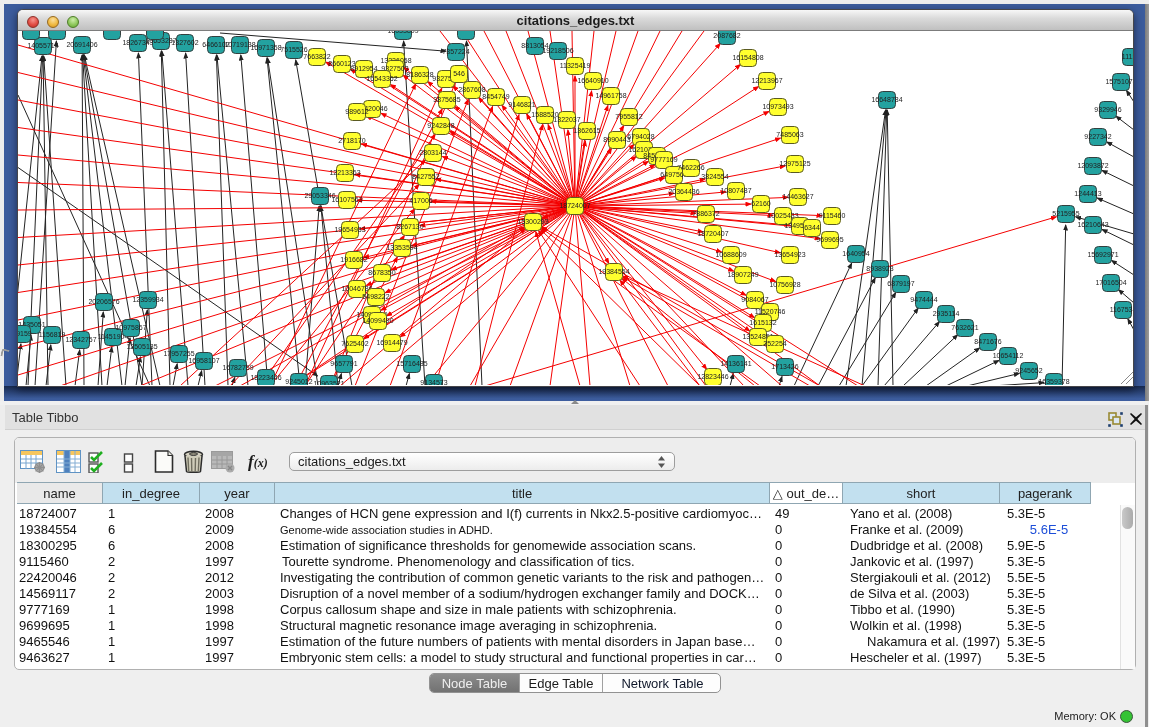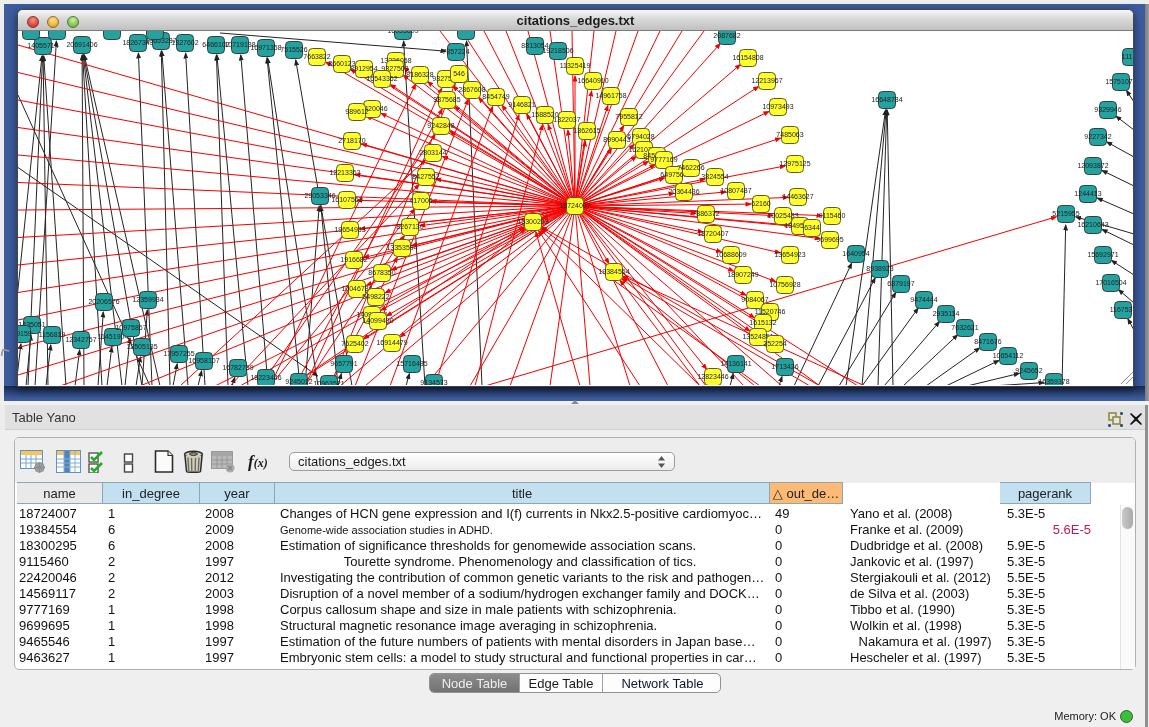--- a/index.html
+++ b/index.html
@@ -482,21 +482,21 @@
 </svg>
   </div>
 </div>
 
 <div class="abs" style="left:1px;top:349px;width:6px;height:6px;border-top:2px solid #9a9a9a;border-left:2px solid #9a9a9a;border-radius:3px 0 0 0;transform:rotate(12deg)"></div>
 
 <div class="abs" style="left:0;top:401px;width:1149px;height:4px;background:#f0f0f0"></div>
 <div class="abs" style="left:571px;top:400px;width:0;height:0;border-left:4px solid transparent;border-right:4px solid transparent;border-bottom:4px solid #8a8a8a"></div>
 
 <div class="abs" style="left:5px;top:405px;width:1140px;height:25px;background:#e1e1e1;border-bottom:1px solid #d0d0d0;box-sizing:border-box">
-  <div class="abs" style="left:7px;top:0;font-size:13px;color:#333;line-height:25px">Table Yano</div>
+  <div class="abs" style="left:7px;top:0;font-size:13px;color:#333;line-height:25px">Table Tibbo</div>
 
   <svg class="abs" style="left:1103px;top:7px" width="16" height="16" viewBox="0 0 16 16">
     <rect x="1" y="1" width="7" height="7" fill="#dce8f4" stroke="#9a8a34" stroke-width="1.6"></rect>
     <rect x="5" y="5" width="7" height="7" fill="#dce8f4" stroke="#9a8a34" stroke-width="1.6"></rect>
     <rect x="12.2" y="0.2" width="2.6" height="2.6" fill="#1e3f6e"></rect>
     <rect x="0.2" y="12.2" width="2.6" height="2.6" fill="#1e3f6e"></rect>
     <rect x="12.2" y="12.2" width="2.6" height="2.6" fill="#1e3f6e"></rect>
   </svg>
 
   <svg class="abs" style="left:1124px;top:7px" width="14" height="14" viewBox="0 0 14 14">
@@ -559,48 +559,49 @@
     <path d="M5.5,0 L9,4.4 L2,4.4 Z" fill="#555"></path>
     <path d="M5.5,12 L9,7.6 L2,7.6 Z" fill="#555"></path>
   </svg>
 </div>
 
 <div style="position:absolute;left:0;top:482px;width:1146px;height:22px">
     <div style="position:absolute;left:17px;top:0;width:86px;height:22px;background:#e9e9e9;border-right:1px solid #8fa6b2;border-top:1px solid #8fa6b2;border-bottom:1px solid #8fa6b2;box-sizing:border-box;text-align:center;line-height:21px;font-size:13px;color:#222">name</div>
     <div style="position:absolute;left:103px;top:0;width:97px;height:22px;background:#c2e0ef;border-right:1px solid #8fa6b2;border-top:1px solid #8fa6b2;border-bottom:1px solid #8fa6b2;box-sizing:border-box;text-align:center;line-height:21px;font-size:13px;color:#222">in_degree</div>
     <div style="position:absolute;left:200px;top:0;width:75px;height:22px;background:#c2e0ef;border-right:1px solid #8fa6b2;border-top:1px solid #8fa6b2;border-bottom:1px solid #8fa6b2;box-sizing:border-box;text-align:center;line-height:21px;font-size:13px;color:#222">year</div>
     <div style="position:absolute;left:275px;top:0;width:495px;height:22px;background:#c2e0ef;border-right:1px solid #8fa6b2;border-top:1px solid #8fa6b2;border-bottom:1px solid #8fa6b2;box-sizing:border-box;text-align:center;line-height:21px;font-size:13px;color:#222">title</div>
-    <div style="position:absolute;left:770px;top:0;width:73px;height:22px;background:#fdba74;border-right:1px solid #8fa6b2;border-top:1px solid #8fa6b2;border-bottom:1px solid #8fa6b2;box-sizing:border-box;text-align:center;line-height:21px;font-size:13px;color:#222">△ out_de…</div>
+    <div style="position:absolute;left:770px;top:0;width:73px;height:22px;background:#ffffff;border-right:1px solid #8fa6b2;border-top:1px solid #8fa6b2;border-bottom:1px solid #8fa6b2;box-sizing:border-box;text-align:center;line-height:21px;font-size:13px;color:#222">△ out_de…</div>
+    <div style="position:absolute;left:843px;top:0;width:157px;height:22px;background:#c2e0ef;border-right:1px solid #8fa6b2;border-top:1px solid #8fa6b2;border-bottom:1px solid #8fa6b2;box-sizing:border-box;text-align:center;line-height:21px;font-size:13px;color:#222">short</div>
     <div style="position:absolute;left:1000px;top:0;width:91px;height:22px;background:#c2e0ef;border-right:1px solid #8fa6b2;border-top:1px solid #8fa6b2;border-bottom:1px solid #8fa6b2;box-sizing:border-box;text-align:center;line-height:21px;font-size:13px;color:#222">pagerank</div>
   </div>
 <div style="position:absolute;left:17px;top:506px;width:86px;height:16px;text-align:left;padding-left:2px;box-sizing:border-box;font-size:13px;line-height:16px;color:#111;white-space:nowrap;overflow:hidden">18724007</div>
 <div style="position:absolute;left:103px;top:506px;width:97px;height:16px;text-align:left;padding-left:5px;box-sizing:border-box;font-size:13px;line-height:16px;color:#111;white-space:nowrap;overflow:hidden">1</div>
 <div style="position:absolute;left:200px;top:506px;width:75px;height:16px;text-align:left;padding-left:5px;box-sizing:border-box;font-size:13px;line-height:16px;color:#111;white-space:nowrap;overflow:hidden">2008</div>
 <div style="position:absolute;left:275px;top:506px;width:495px;height:16px;text-align:left;padding-left:5px;box-sizing:border-box;font-size:13px;line-height:16px;color:#111;white-space:nowrap;overflow:hidden">Changes of HCN gene expression and I(f) currents in Nkx2.5-positive cardiomyoc…</div>
 <div style="position:absolute;left:770px;top:506px;width:73px;height:16px;text-align:left;padding-left:5px;box-sizing:border-box;font-size:13px;line-height:16px;color:#111;white-space:nowrap;overflow:hidden">49</div>
 <div style="position:absolute;left:843px;top:506px;width:157px;height:16px;text-align:left;padding-left:7px;box-sizing:border-box;font-size:13px;line-height:16px;color:#111;white-space:nowrap;overflow:hidden">Yano et al. (2008)</div>
 <div style="position:absolute;left:1000px;top:506px;width:91px;height:16px;text-align:left;padding-left:7px;box-sizing:border-box;font-size:13px;line-height:16px;color:#111;white-space:nowrap;overflow:hidden">5.3E-5</div>
 <div style="position:absolute;left:17px;top:522px;width:86px;height:16px;text-align:left;padding-left:2px;box-sizing:border-box;font-size:13px;line-height:16px;color:#111;white-space:nowrap;overflow:hidden">19384554</div>
 <div style="position:absolute;left:103px;top:522px;width:97px;height:16px;text-align:left;padding-left:5px;box-sizing:border-box;font-size:13px;line-height:16px;color:#111;white-space:nowrap;overflow:hidden">6</div>
 <div style="position:absolute;left:200px;top:522px;width:75px;height:16px;text-align:left;padding-left:5px;box-sizing:border-box;font-size:13px;line-height:16px;color:#111;white-space:nowrap;overflow:hidden">2009</div>
 <div style="position:absolute;left:275px;top:522px;width:495px;height:16px;text-align:left;padding-left:5px;box-sizing:border-box;font-size:11px;line-height:16px;color:#111;white-space:nowrap;overflow:hidden">Genome-wide association studies in ADHD.</div>
 <div style="position:absolute;left:770px;top:522px;width:73px;height:16px;text-align:left;padding-left:5px;box-sizing:border-box;font-size:13px;line-height:16px;color:#111;white-space:nowrap;overflow:hidden">0</div>
 <div style="position:absolute;left:843px;top:522px;width:157px;height:16px;text-align:left;padding-left:7px;box-sizing:border-box;font-size:13px;line-height:16px;color:#111;white-space:nowrap;overflow:hidden">Franke et al. (2009)</div>
-<div style="position:absolute;left:1000px;top:522px;width:91px;height:16px;text-align:right;padding-left:7px;box-sizing:border-box;font-size:13px;line-height:16px;color:#be185d;white-space:nowrap;overflow:hidden">5.6E-5</div>
+<div style="position:absolute;left:1000px;top:522px;width:91px;height:16px;text-align:center;padding-left:7px;box-sizing:border-box;font-size:13px;line-height:16px;color:#1d4ed8;white-space:nowrap;overflow:hidden">5.6E-5</div>
 <div style="position:absolute;left:17px;top:538px;width:86px;height:16px;text-align:left;padding-left:2px;box-sizing:border-box;font-size:13px;line-height:16px;color:#111;white-space:nowrap;overflow:hidden">18300295</div>
 <div style="position:absolute;left:103px;top:538px;width:97px;height:16px;text-align:left;padding-left:5px;box-sizing:border-box;font-size:13px;line-height:16px;color:#111;white-space:nowrap;overflow:hidden">6</div>
 <div style="position:absolute;left:200px;top:538px;width:75px;height:16px;text-align:left;padding-left:5px;box-sizing:border-box;font-size:13px;line-height:16px;color:#111;white-space:nowrap;overflow:hidden">2008</div>
 <div style="position:absolute;left:275px;top:538px;width:495px;height:16px;text-align:left;padding-left:5px;box-sizing:border-box;font-size:13px;line-height:16px;color:#111;white-space:nowrap;overflow:hidden">Estimation of significance thresholds for genomewide association scans.</div>
 <div style="position:absolute;left:770px;top:538px;width:73px;height:16px;text-align:left;padding-left:5px;box-sizing:border-box;font-size:13px;line-height:16px;color:#111;white-space:nowrap;overflow:hidden">0</div>
 <div style="position:absolute;left:843px;top:538px;width:157px;height:16px;text-align:left;padding-left:7px;box-sizing:border-box;font-size:13px;line-height:16px;color:#111;white-space:nowrap;overflow:hidden">Dudbridge et al. (2008)</div>
 <div style="position:absolute;left:1000px;top:538px;width:91px;height:16px;text-align:left;padding-left:7px;box-sizing:border-box;font-size:13px;line-height:16px;color:#111;white-space:nowrap;overflow:hidden">5.9E-5</div>
 <div style="position:absolute;left:17px;top:554px;width:86px;height:16px;text-align:left;padding-left:2px;box-sizing:border-box;font-size:13px;line-height:16px;color:#111;white-space:nowrap;overflow:hidden">9115460</div>
 <div style="position:absolute;left:103px;top:554px;width:97px;height:16px;text-align:left;padding-left:5px;box-sizing:border-box;font-size:13px;line-height:16px;color:#111;white-space:nowrap;overflow:hidden">2</div>
 <div style="position:absolute;left:200px;top:554px;width:75px;height:16px;text-align:left;padding-left:5px;box-sizing:border-box;font-size:13px;line-height:16px;color:#111;white-space:nowrap;overflow:hidden">1997</div>
-<div style="position:absolute;left:270px;top:554px;width:495px;height:16px;text-align:center;padding-left:5px;box-sizing:border-box;font-size:13px;line-height:16px;color:#111;white-space:nowrap;overflow:hidden">Tourette syndrome. Phenomenology and classification of tics.</div>
+<div style="position:absolute;left:277px;top:554px;width:495px;height:16px;text-align:left;padding-left:5px;box-sizing:border-box;font-size:13px;line-height:16px;color:#111;white-space:nowrap;overflow:hidden">Tourette syndrome. Phenomenology and classification of tics.</div>
 <div style="position:absolute;left:770px;top:554px;width:73px;height:16px;text-align:left;padding-left:5px;box-sizing:border-box;font-size:13px;line-height:16px;color:#111;white-space:nowrap;overflow:hidden">0</div>
 <div style="position:absolute;left:843px;top:554px;width:157px;height:16px;text-align:left;padding-left:7px;box-sizing:border-box;font-size:13px;line-height:16px;color:#111;white-space:nowrap;overflow:hidden">Jankovic et al. (1997)</div>
 <div style="position:absolute;left:1000px;top:554px;width:91px;height:16px;text-align:left;padding-left:7px;box-sizing:border-box;font-size:13px;line-height:16px;color:#111;white-space:nowrap;overflow:hidden">5.3E-5</div>
 <div style="position:absolute;left:17px;top:570px;width:86px;height:16px;text-align:left;padding-left:2px;box-sizing:border-box;font-size:13px;line-height:16px;color:#111;white-space:nowrap;overflow:hidden">22420046</div>
 <div style="position:absolute;left:103px;top:570px;width:97px;height:16px;text-align:left;padding-left:5px;box-sizing:border-box;font-size:13px;line-height:16px;color:#111;white-space:nowrap;overflow:hidden">2</div>
 <div style="position:absolute;left:200px;top:570px;width:75px;height:16px;text-align:left;padding-left:5px;box-sizing:border-box;font-size:13px;line-height:16px;color:#111;white-space:nowrap;overflow:hidden">2012</div>
 <div style="position:absolute;left:275px;top:570px;width:495px;height:16px;text-align:left;padding-left:5px;box-sizing:border-box;font-size:13px;line-height:16px;color:#111;white-space:nowrap;overflow:hidden">Investigating the contribution of common genetic variants to the risk and pathogen…</div>
 <div style="position:absolute;left:770px;top:570px;width:73px;height:16px;text-align:left;padding-left:5px;box-sizing:border-box;font-size:13px;line-height:16px;color:#111;white-space:nowrap;overflow:hidden">0</div>
 <div style="position:absolute;left:843px;top:570px;width:157px;height:16px;text-align:left;padding-left:7px;box-sizing:border-box;font-size:13px;line-height:16px;color:#111;white-space:nowrap;overflow:hidden">Stergiakouli et al. (2012)</div>
 <div style="position:absolute;left:1000px;top:570px;width:91px;height:16px;text-align:left;padding-left:7px;box-sizing:border-box;font-size:13px;line-height:16px;color:#111;white-space:nowrap;overflow:hidden">5.5E-5</div>
@@ -623,21 +624,21 @@
 <div style="position:absolute;left:200px;top:618px;width:75px;height:16px;text-align:left;padding-left:5px;box-sizing:border-box;font-size:13px;line-height:16px;color:#111;white-space:nowrap;overflow:hidden">1998</div>
 <div style="position:absolute;left:275px;top:618px;width:495px;height:16px;text-align:left;padding-left:5px;box-sizing:border-box;font-size:13px;line-height:16px;color:#111;white-space:nowrap;overflow:hidden">Structural magnetic resonance image averaging in schizophrenia.</div>
 <div style="position:absolute;left:770px;top:618px;width:73px;height:16px;text-align:left;padding-left:5px;box-sizing:border-box;font-size:13px;line-height:16px;color:#111;white-space:nowrap;overflow:hidden">0</div>
 <div style="position:absolute;left:843px;top:618px;width:157px;height:16px;text-align:left;padding-left:7px;box-sizing:border-box;font-size:13px;line-height:16px;color:#111;white-space:nowrap;overflow:hidden">Wolkin et al. (1998)</div>
 <div style="position:absolute;left:1000px;top:618px;width:91px;height:16px;text-align:left;padding-left:7px;box-sizing:border-box;font-size:13px;line-height:16px;color:#111;white-space:nowrap;overflow:hidden">5.3E-5</div>
 <div style="position:absolute;left:17px;top:634px;width:86px;height:16px;text-align:left;padding-left:2px;box-sizing:border-box;font-size:13px;line-height:16px;color:#111;white-space:nowrap;overflow:hidden">9465546</div>
 <div style="position:absolute;left:103px;top:634px;width:97px;height:16px;text-align:left;padding-left:5px;box-sizing:border-box;font-size:13px;line-height:16px;color:#111;white-space:nowrap;overflow:hidden">1</div>
 <div style="position:absolute;left:200px;top:634px;width:75px;height:16px;text-align:left;padding-left:5px;box-sizing:border-box;font-size:13px;line-height:16px;color:#111;white-space:nowrap;overflow:hidden">1997</div>
 <div style="position:absolute;left:275px;top:634px;width:495px;height:16px;text-align:left;padding-left:5px;box-sizing:border-box;font-size:13px;line-height:16px;color:#111;white-space:nowrap;overflow:hidden">Estimation of the future numbers of patients with mental disorders in Japan base…</div>
 <div style="position:absolute;left:770px;top:634px;width:73px;height:16px;text-align:left;padding-left:5px;box-sizing:border-box;font-size:13px;line-height:16px;color:#111;white-space:nowrap;overflow:hidden">0</div>
-<div style="position:absolute;left:843px;top:634px;width:157px;height:16px;text-align:center;padding-left:7px;box-sizing:border-box;font-size:13px;line-height:16px;color:#111;white-space:nowrap;overflow:hidden">Nakamura et al. (1997)</div>
+<div style="position:absolute;left:843px;top:634px;width:157px;height:16px;text-align:right;padding-left:7px;box-sizing:border-box;font-size:13px;line-height:16px;color:#111;white-space:nowrap;overflow:hidden">Nakamura et al. (1997)</div>
 <div style="position:absolute;left:1000px;top:634px;width:91px;height:16px;text-align:left;padding-left:7px;box-sizing:border-box;font-size:13px;line-height:16px;color:#111;white-space:nowrap;overflow:hidden">5.3E-5</div>
 <div style="position:absolute;left:17px;top:650px;width:86px;height:16px;text-align:left;padding-left:2px;box-sizing:border-box;font-size:13px;line-height:16px;color:#111;white-space:nowrap;overflow:hidden">9463627</div>
 <div style="position:absolute;left:103px;top:650px;width:97px;height:16px;text-align:left;padding-left:5px;box-sizing:border-box;font-size:13px;line-height:16px;color:#111;white-space:nowrap;overflow:hidden">1</div>
 <div style="position:absolute;left:200px;top:650px;width:75px;height:16px;text-align:left;padding-left:5px;box-sizing:border-box;font-size:13px;line-height:16px;color:#111;white-space:nowrap;overflow:hidden">1997</div>
 <div style="position:absolute;left:275px;top:650px;width:495px;height:16px;text-align:left;padding-left:5px;box-sizing:border-box;font-size:13px;line-height:16px;color:#111;white-space:nowrap;overflow:hidden">Embryonic stem cells: a model to study structural and functional properties in car…</div>
 <div style="position:absolute;left:770px;top:650px;width:73px;height:16px;text-align:left;padding-left:5px;box-sizing:border-box;font-size:13px;line-height:16px;color:#111;white-space:nowrap;overflow:hidden">0</div>
 <div style="position:absolute;left:843px;top:650px;width:157px;height:16px;text-align:left;padding-left:7px;box-sizing:border-box;font-size:13px;line-height:16px;color:#111;white-space:nowrap;overflow:hidden">Hescheler et al. (1997)</div>
 <div style="position:absolute;left:1000px;top:650px;width:91px;height:16px;text-align:left;padding-left:7px;box-sizing:border-box;font-size:13px;line-height:16px;color:#111;white-space:nowrap;overflow:hidden">5.3E-5</div>
 
 <div class="abs" style="left:1120px;top:505px;width:15px;height:164px;background:#fafafa;border-left:1px solid #e2e2e2;box-sizing:border-box"></div>

